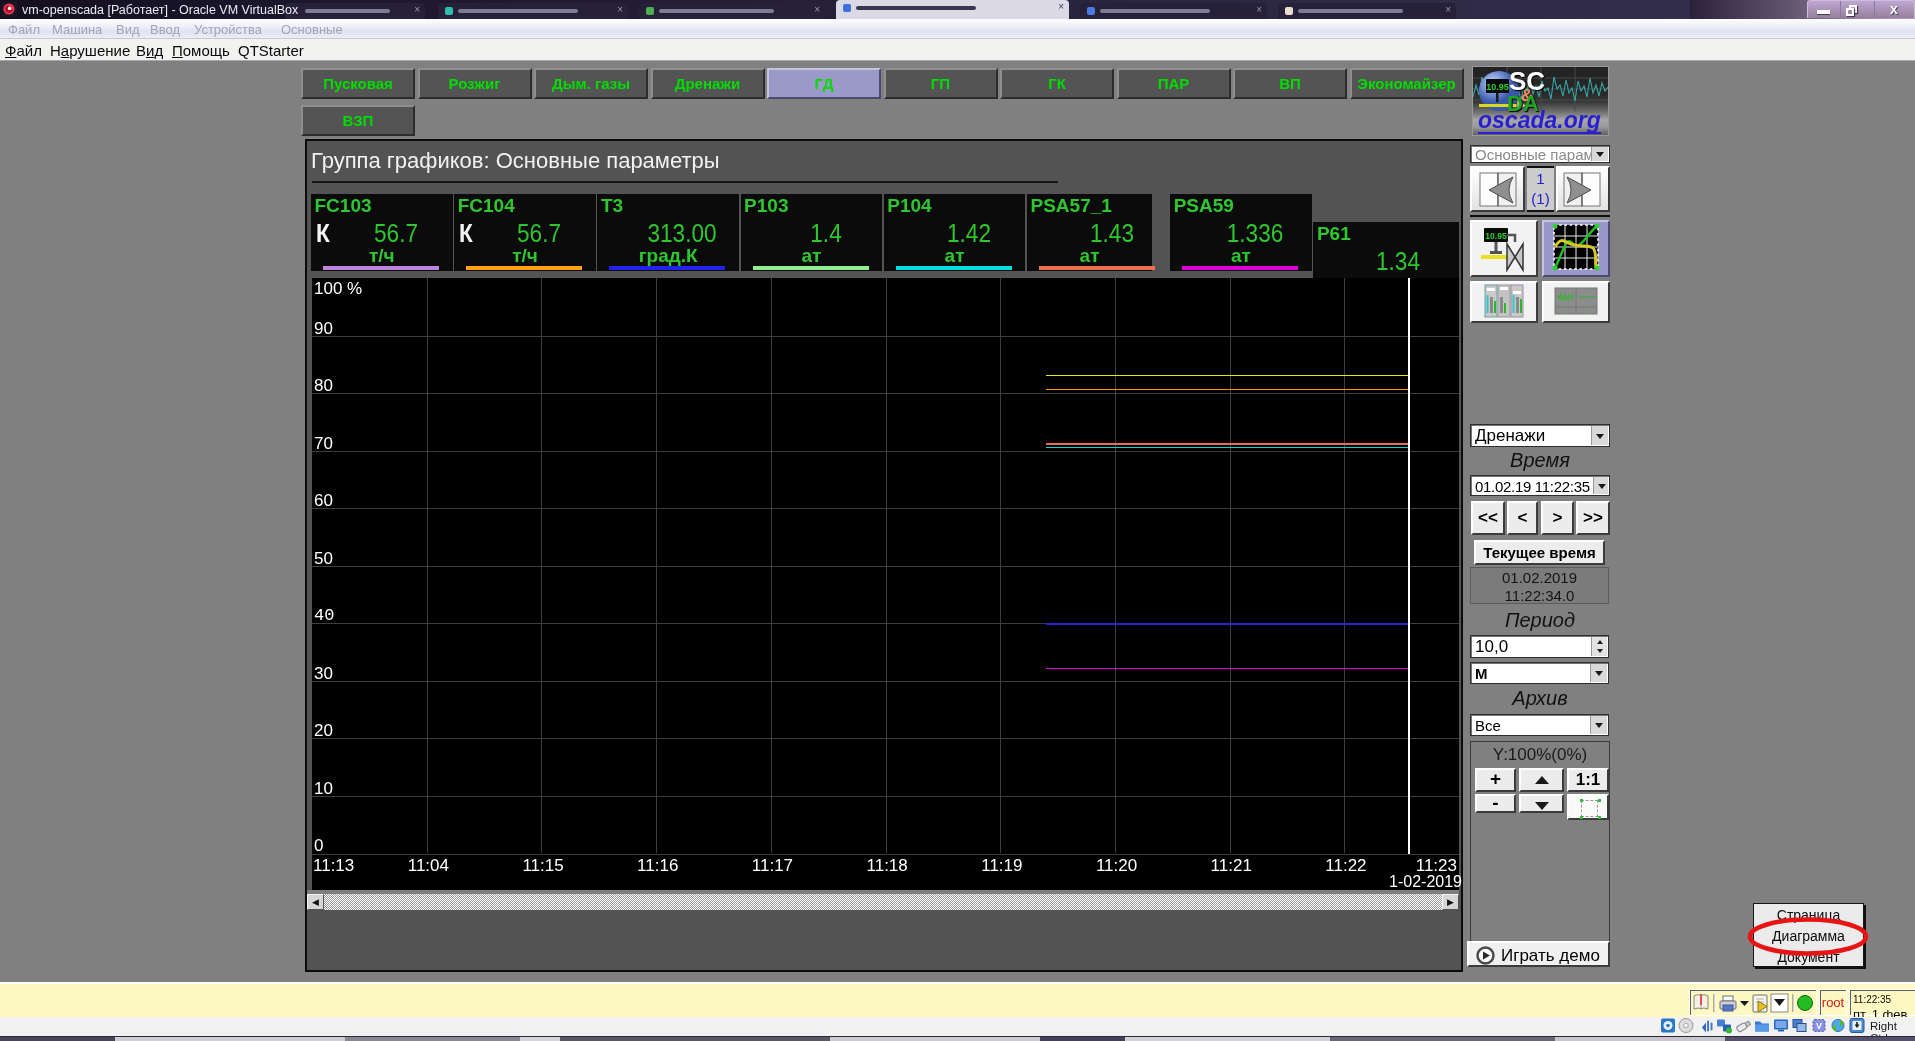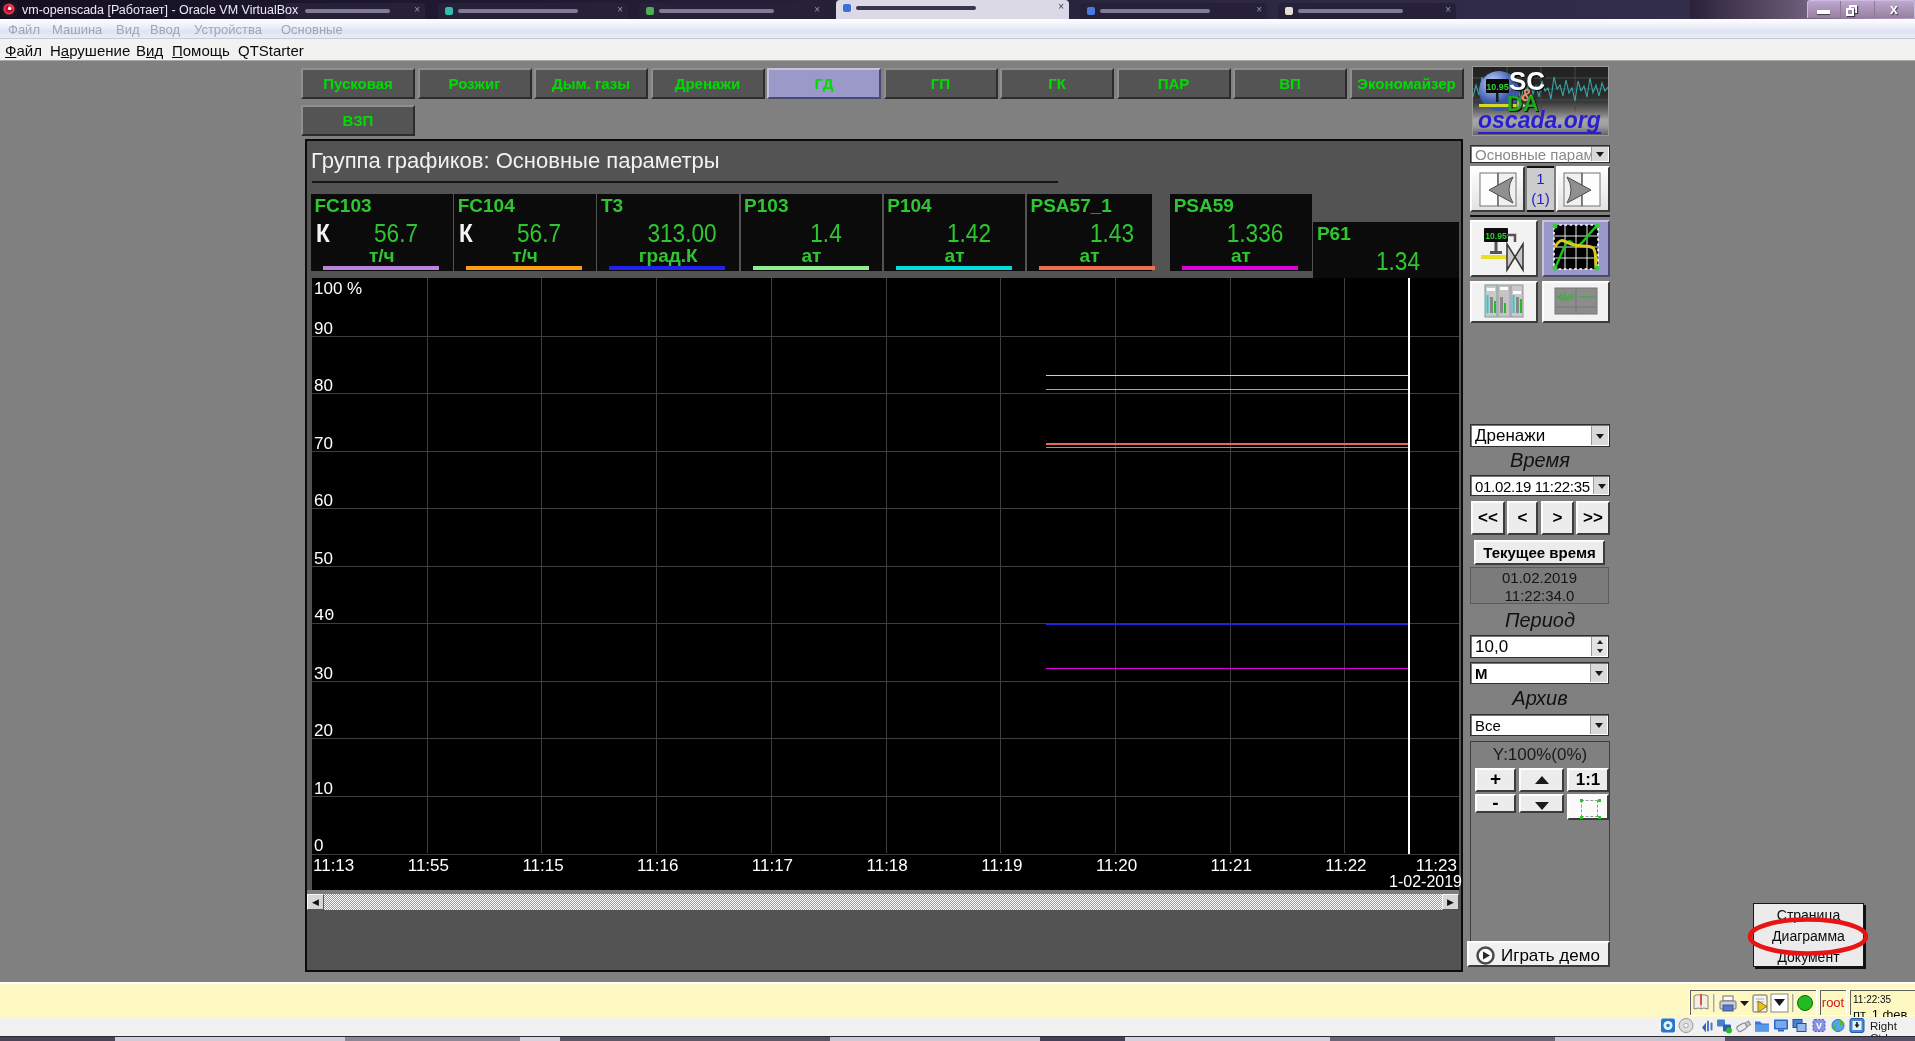--- a/index.html
+++ b/index.html
@@ -350,21 +350,21 @@
 <div class="ylab" style="top:98.0px;">80</div>
 <div class="ylab" style="top:155.5px;">70</div>
 <div class="ylab" style="top:213.0px;">60</div>
 <div class="ylab" style="top:270.5px;">50</div>
 <div class="ylab" style="top:328.0px;font-family:Liberation Mono, monospace;">40</div>
 <div class="ylab" style="top:385.5px;">30</div>
 <div class="ylab" style="top:443.0px;">20</div>
 <div class="ylab" style="top:500.5px;">10</div>
 <div class="ylab" style="top:558px;">0</div>
 <div class="xlab" style="left:1px;">11:13</div>
-<div class="xlab" style="left:95.7px;">11:55</div>
+<div class="xlab" style="left:95.7px;">11:04</div>
 <div class="xlab" style="left:210.4px;">11:15</div>
 <div class="xlab" style="left:325.1px;">11:16</div>
 <div class="xlab" style="left:439.8px;">11:17</div>
 <div class="xlab" style="left:554.5px;">11:18</div>
 <div class="xlab" style="left:669.2px;">11:19</div>
 <div class="xlab" style="left:783.9px;">11:20</div>
 <div class="xlab" style="left:898.6px;">11:21</div>
 <div class="xlab" style="left:1013.3px;text-align:center;">11:22</div>
 <div class="xlab" style="right:2px;">11:23</div>
 <div class="xlab" style="right:-3px;top:595px;font-size:16px;">1-02-2019</div>

